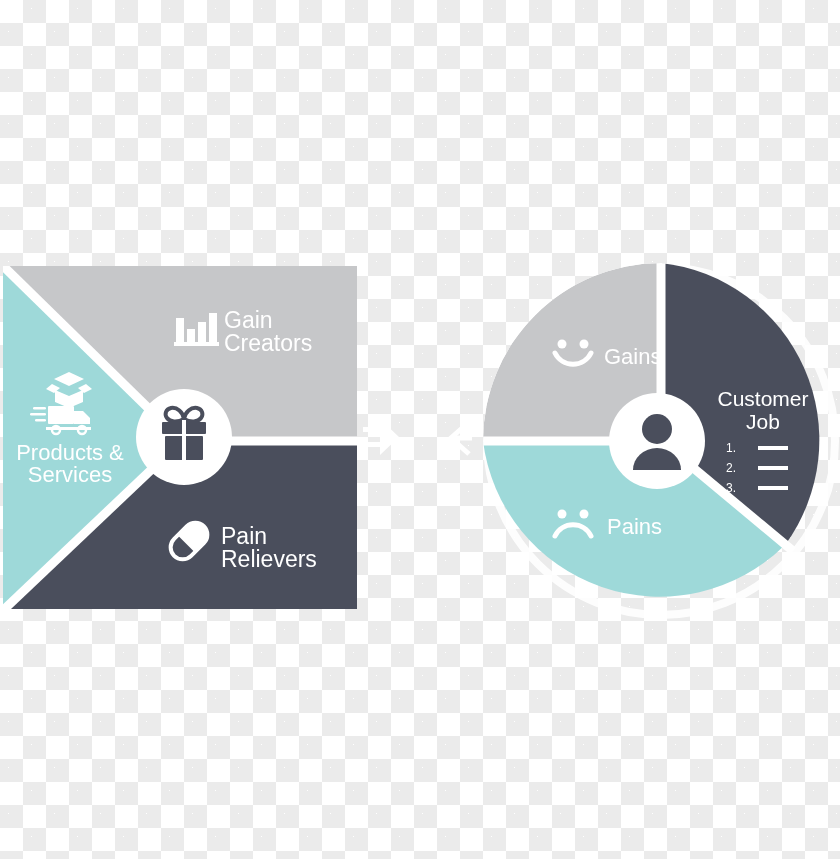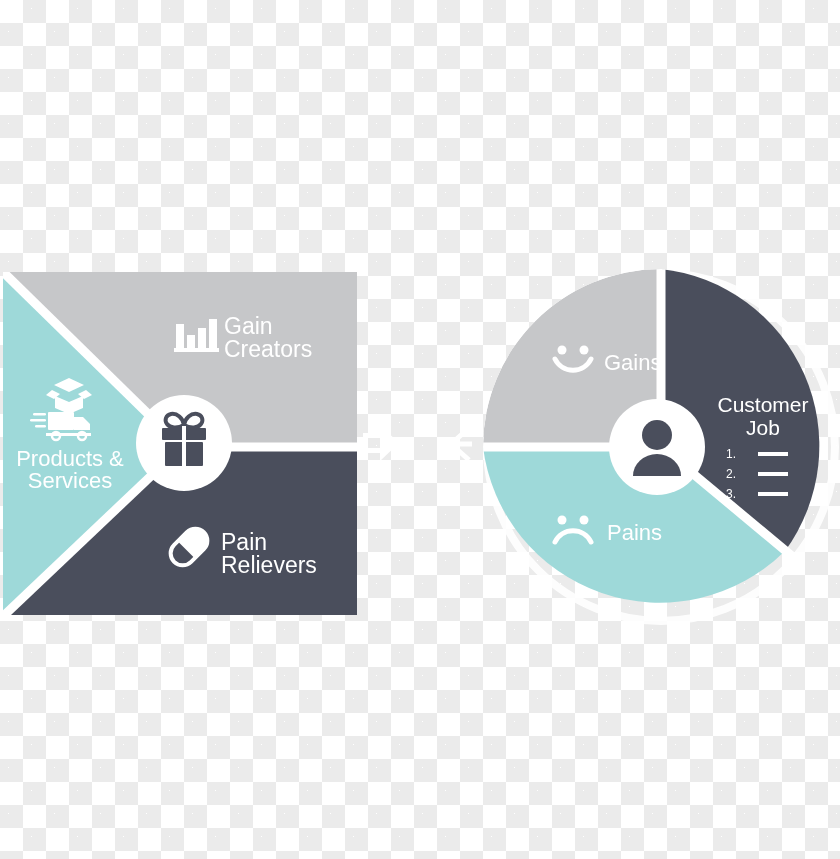--- a/index.html
+++ b/index.html
@@ -13,21 +13,21 @@
   
   #checker{
     position:absolute;left:0;top:0;width:840px;height:859px;
     background-color:#ffffff;
     background-image:
       linear-gradient(45deg,#ebebeb 25%,transparent 25%,transparent 75%,#ebebeb 75%),
       linear-gradient(45deg,#ebebeb 25%,transparent 25%,transparent 75%,#ebebeb 75%);
     background-size:46px 46px;
     background-position:0 0,23px 23px;
   }
-  #stage{position:absolute;left:0;top:14px;width:840px;height:612px;}
+  #stage{position:absolute;left:0;top:8px;width:840px;height:612px;}
   svg.canvas{position:absolute;left:0;top:0;width:840px;height:859px;display:block;}
 
   .lbl{
     fill:#ffffff;
     font-family:"Liberation Sans",sans-serif;
     font-weight:400;
   }
   .lbl-24{font-size:23px;}
   .lbl-21{font-size:21px;}
   .lbl-22{font-size:22px;}

